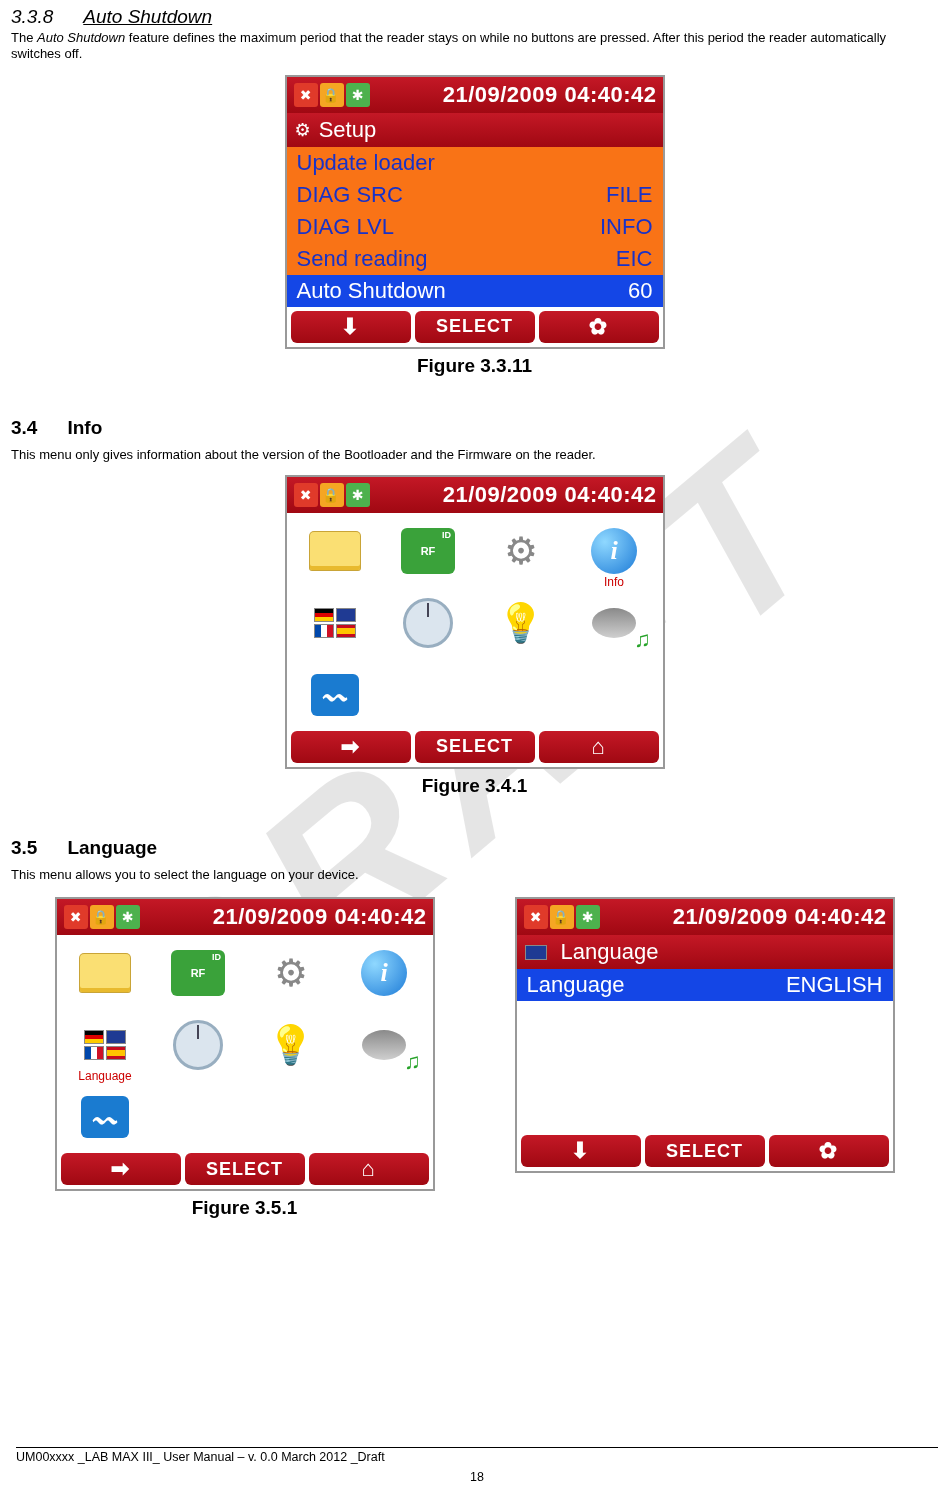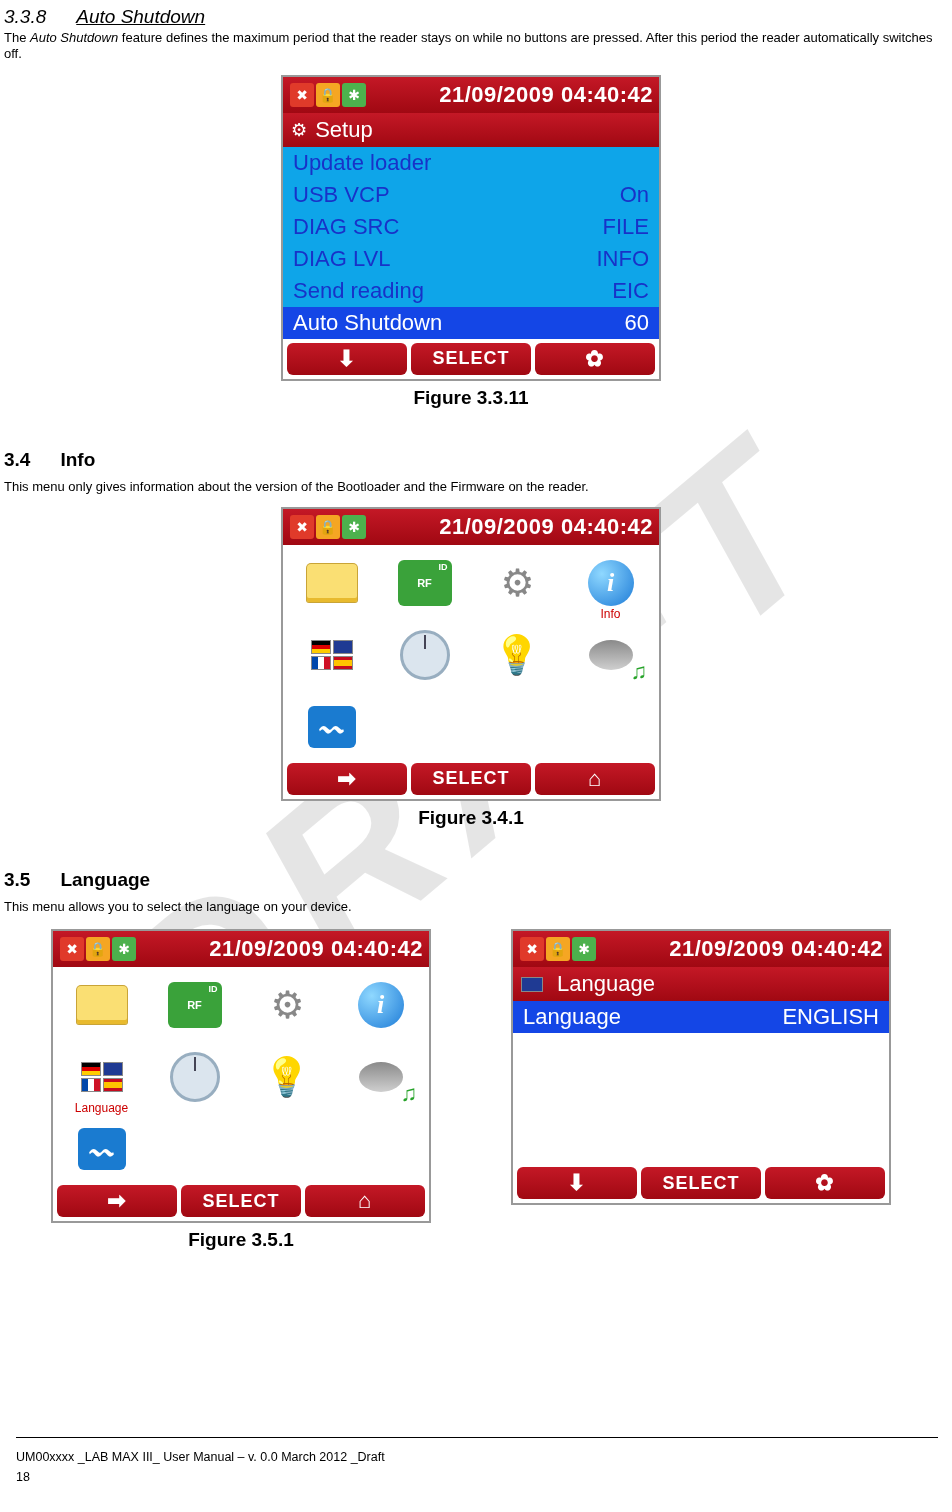--- a/index.html
+++ b/index.html
@@ -8,21 +8,21 @@
     padding: 0;
     font-family: Arial, Helvetica, sans-serif;
     font-size: 19px;
     color: #000;
     background: #fff;
     position: relative;
     width: 952px;
     min-height: 1512px;
   }
   .page {
-    padding: 6px 14px 10px 4px;
+    padding: 6px 14px 10px 11px;
     position: relative;
     z-index: 2;
   }
   .watermark {
     position: absolute;
     top: 50%;
     left: 50%;
     transform: translate(-50%, -50%) rotate(-40deg);
     font-size: 220px;
     font-weight: bold;
@@ -73,21 +73,21 @@
     background: linear-gradient(#c41826, #a00812);
     color: #fff;
     padding: 4px 8px;
     display: flex;
     align-items: center;
     gap: 8px;
     font-size: 22px;
     height: 34px;
   }
   .gear-ico { font-size: 18px; }
-  .menu-body { background: #0ea5e9; text-align: right; }
+  .menu-body { background: #f97316; text-align: right; }
   .menu-row {
     display: flex;
     justify-content: space-between;
     padding: 3px 10px;
     color: #1832c8;
     font-size: 22px;
   }
   .menu-row.sel {
     background: #1446e6;
     color: #fff;
@@ -157,24 +157,24 @@
   .app-label { position:absolute; bottom:-6px; font-size:12px; color:#c00; font-weight:normal;}
   .two-col { display:flex; gap:30px; justify-content:center; margin-top:14px;}
   .two-col .col { width: 430px; }
   .two-col .screen { margin: 0 auto; }
   .footer {
     position: absolute;
     bottom: 28px;
     left: 16px;
     right: 14px;
     border-top: 1px solid #000;
-    padding-top: 12px;
+    padding-top: 2px;
     font-size: 12.5px;
   }
-  .footer .pg { font-size: 12.5px; margin-top: 6px;}
+  .footer .pg { text-align: center; font-size: 12.5px; margin-top: 6px;}
   .lang-flag-ico { width:22px; height:15px; margin-right:6px; }
   .pill-icon { font-size: 22px; }
 </style>
 </head>
 <body>
 
 <div class="watermark">DRAFT</div>
 
 <div class="page">
 
@@ -195,24 +195,20 @@
         <span class="ts">21/09/2009 04:40:42</span>
       </div>
       <div class="panel-hdr">
         <span class="gear-ico">⚙</span>
         <span>Setup</span>
       </div>
       <div class="menu-body">
         <div class="menu-row">
           <span>Update loader</span>
           <span></span>
-        </div>
-        <div class="menu-row">
-          <span>USB VCP</span>
-          <span>On</span>
         </div>
         <div class="menu-row">
           <span>DIAG SRC</span>
           <span>FILE</span>
         </div>
         <div class="menu-row">
           <span>DIAG LVL</span>
           <span>INFO</span>
         </div>
         <div class="menu-row">

